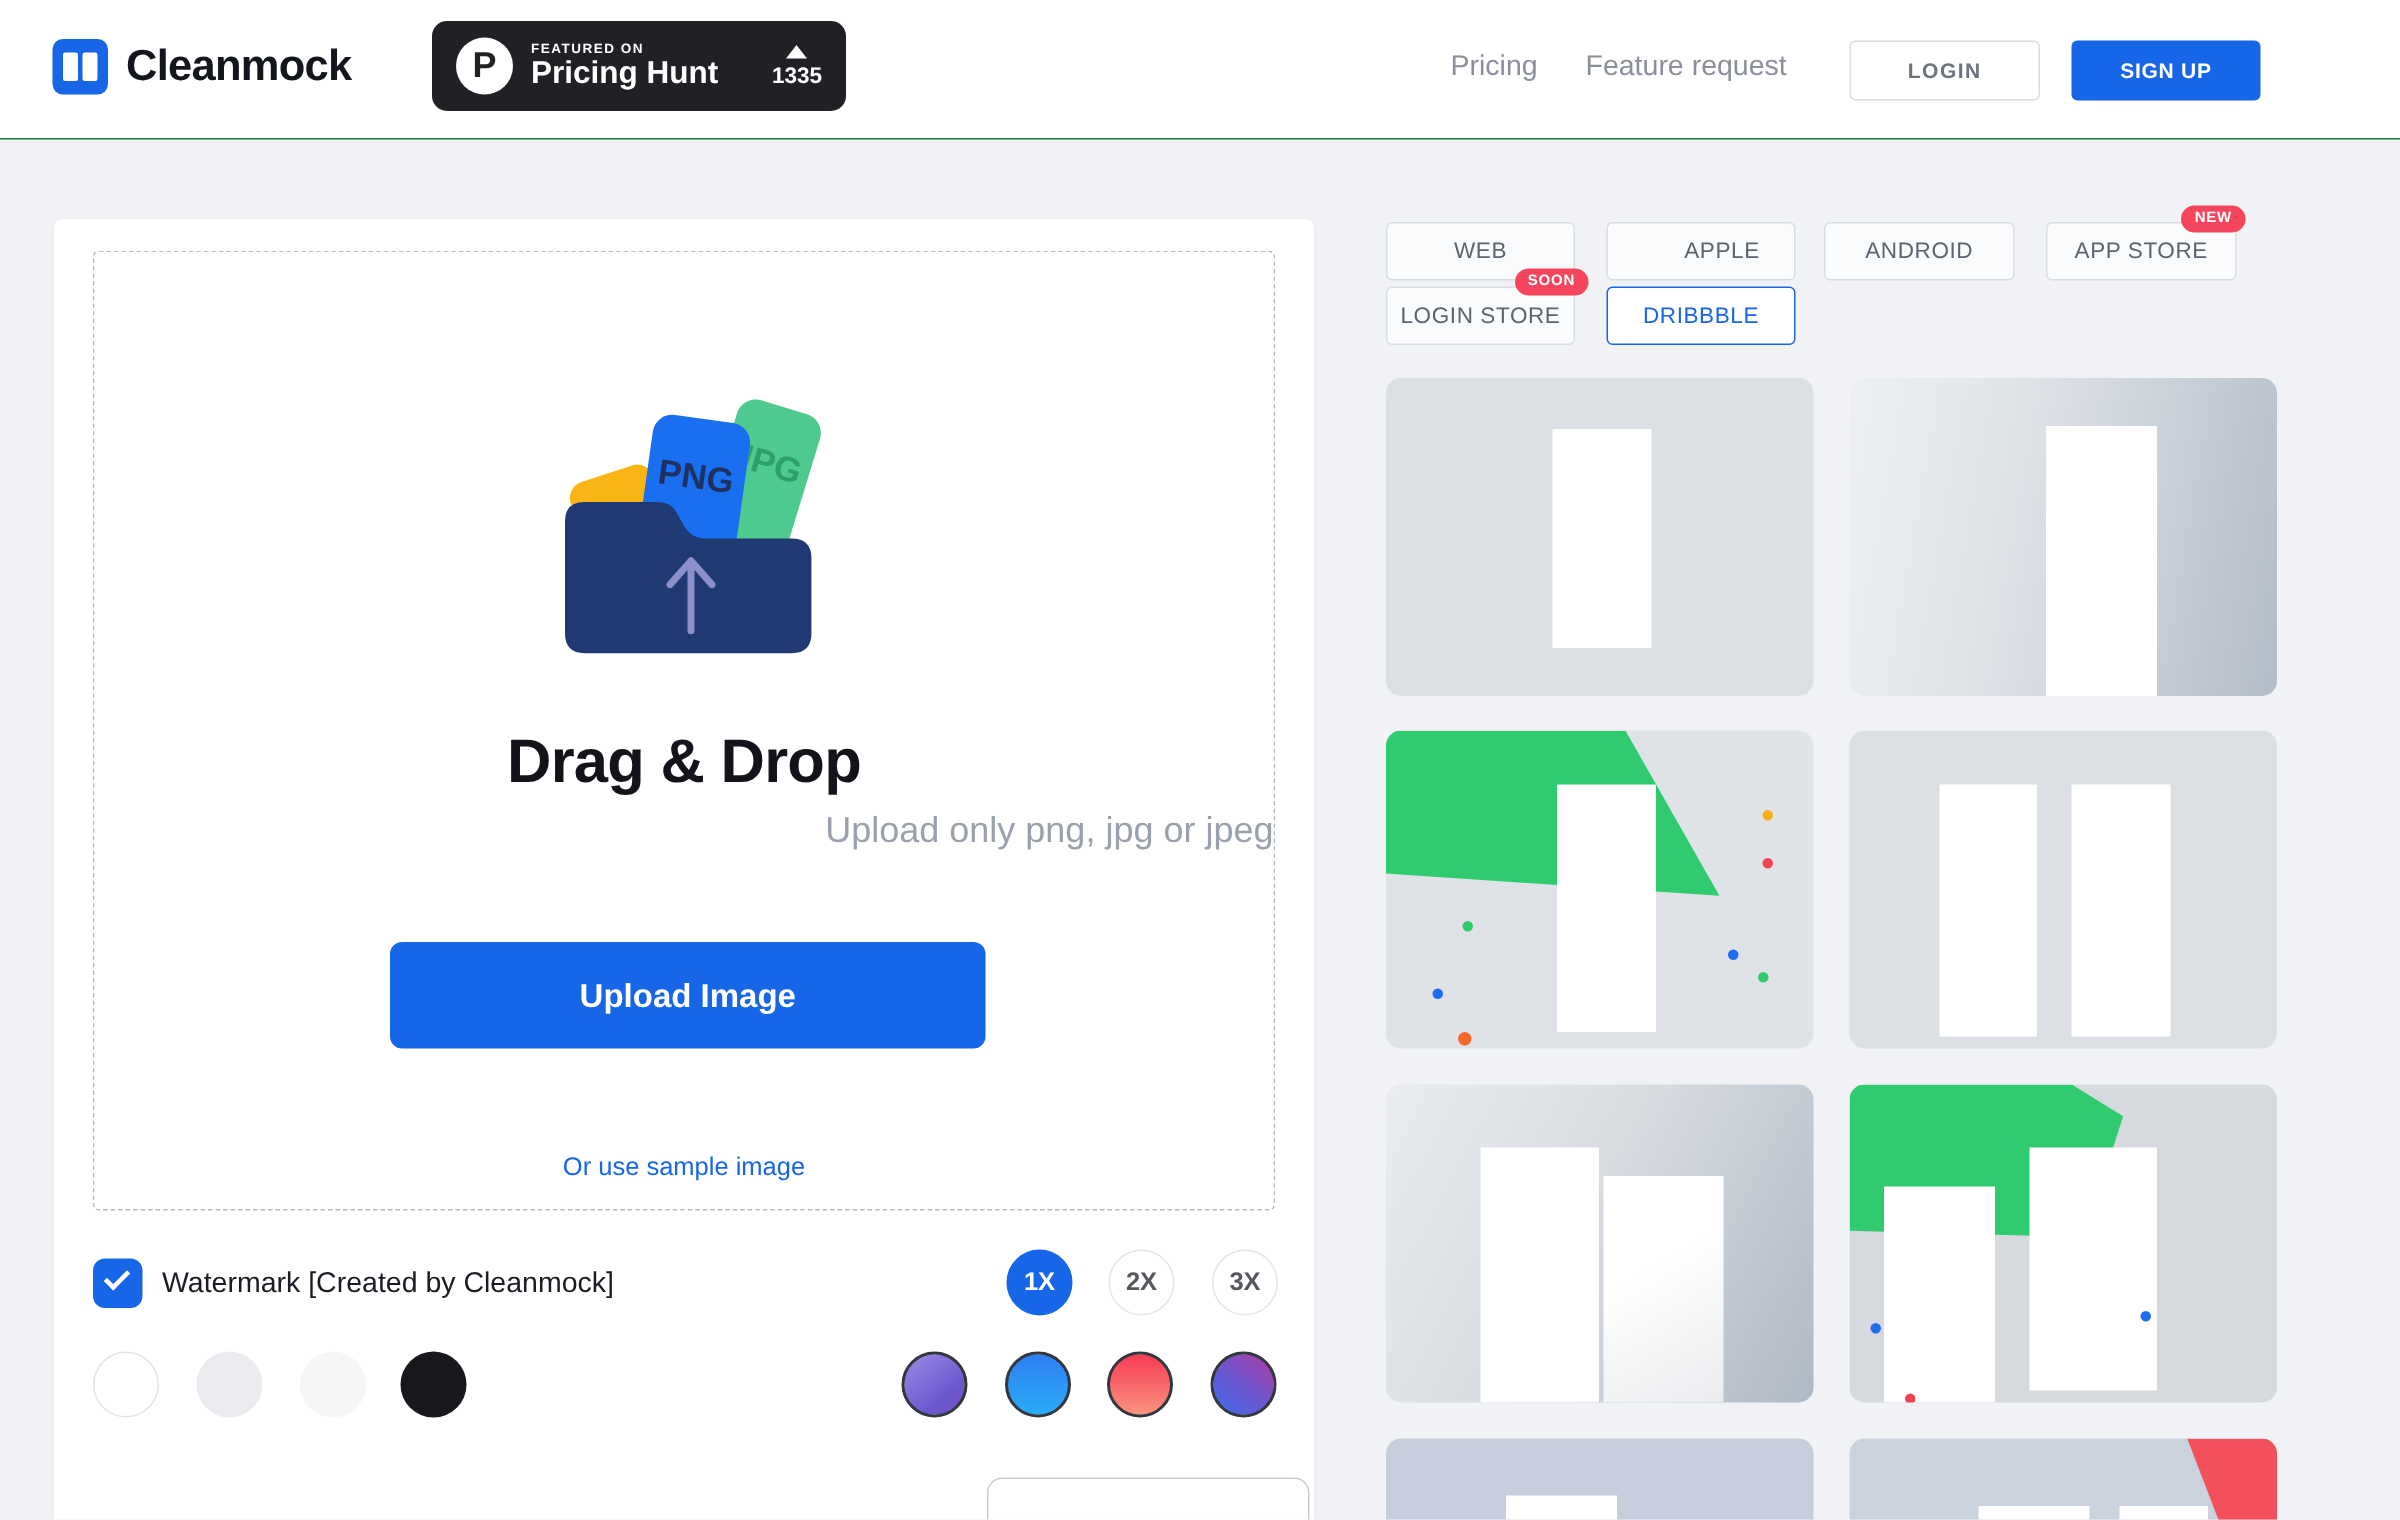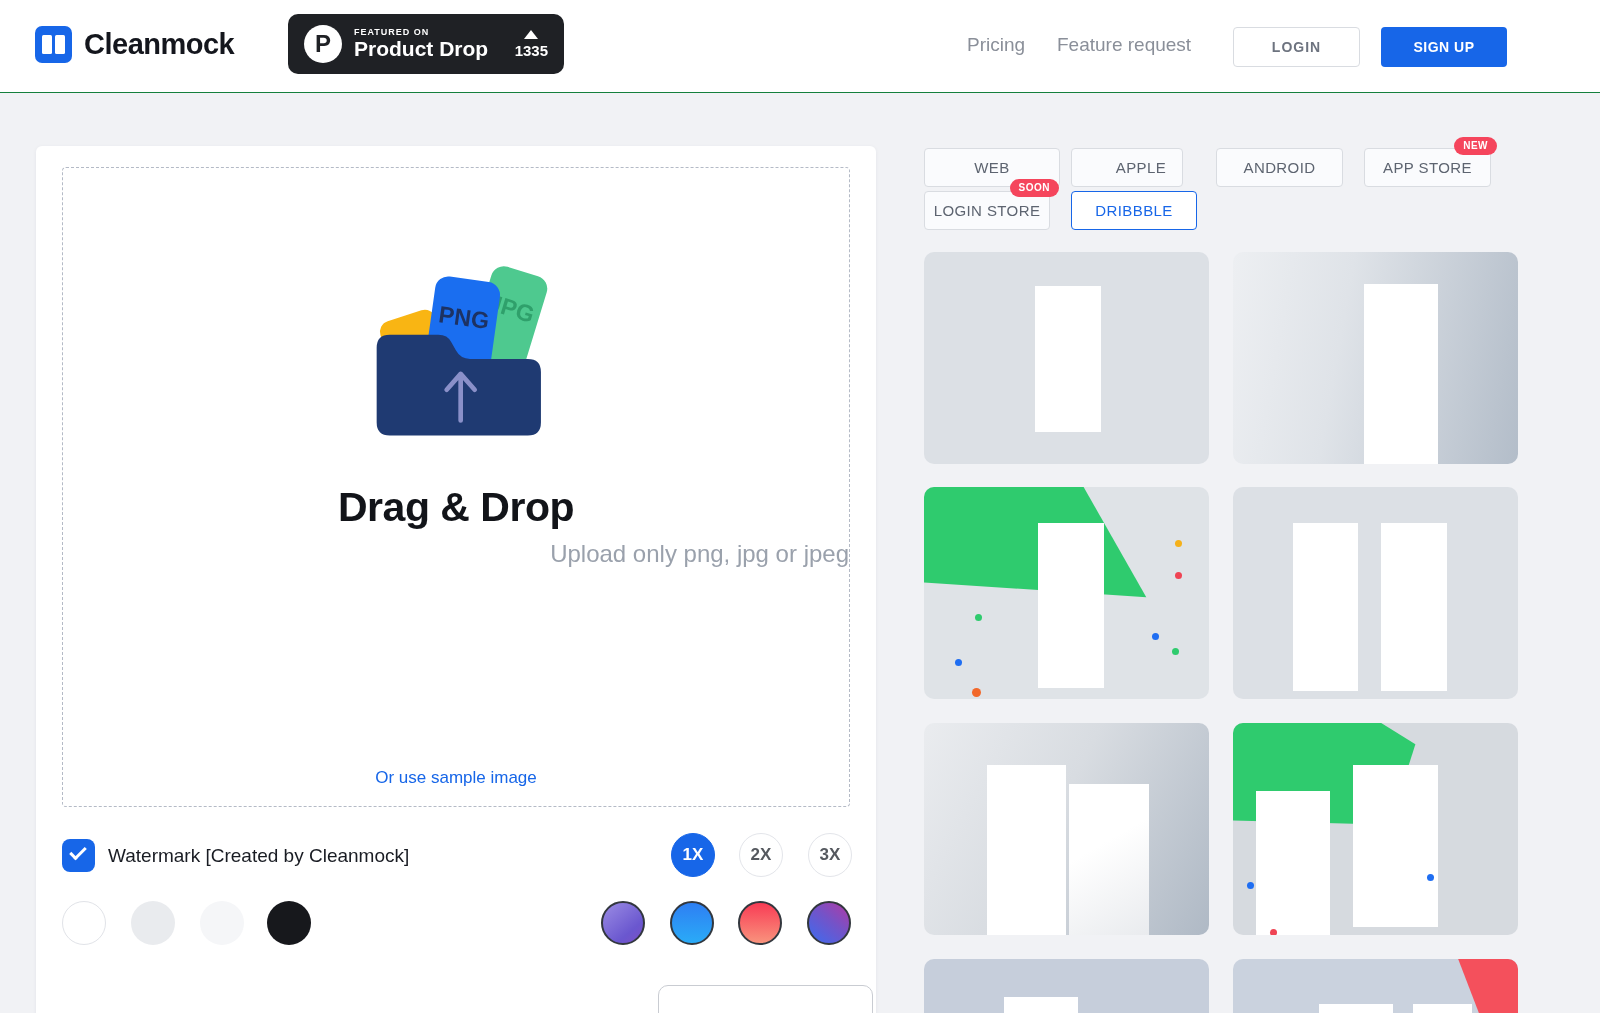--- a/index.html
+++ b/index.html
@@ -127,22 +127,22 @@
     background:#ffffff; border:1px solid #c9ccd2; border-radius:10px; cursor:pointer;
   }
 
   
   .cat-tab {
     position:absolute; height:39px; background:#fafbfd; border:1px solid #d9dce1;
     border-radius:4px; font-size:15px; color:#5d6470; letter-spacing:0.4px;
     display:flex; align-items:center; justify-content:center; cursor:pointer;
     font-family:"Liberation Sans", sans-serif;
   }
-  #tab-web       { left:924px;  top:148px; width:136px; }
-  #tab-apple     { left:1071px; top:148px; width:112px;padding-left:28px; }
+  #tab-web       { left:924px;  top:148px; width:126px; }
+  #tab-apple     { left:1071px; top:148px; width:126px;padding-left:28px; }
   #tab-android   { left:1216px; top:148px; width:127px; }
   #tab-appstore  { left:1364px; top:148px; width:127px; }
   #tab-playstore { left:924px;  top:191px; width:126px; }
   #tab-dribbble  { left:1071px; top:191px; width:126px;
                    background:#ffffff; border:1.5px solid #1766e8; color:#1766e8; }
   .tab-badge {
     position:absolute; background:#f5455c; color:#ffffff; border-radius:999px;
     font-size:10px; font-weight:700; letter-spacing:0.5px; padding:4px 9px; line-height:1;
   }
   #tab-appstore .tab-badge  { top:-12px; right:-7px; }
@@ -202,21 +202,21 @@
         <span></span>
         <span></span>
       </div>
     <div class="brand-name">Cleanmock</div>
   </div>
 
   <div class="ph-badge">
     <div class="ph-circle">P</div>
     <div class="ph-text">
       <span class="ph-featured">FEATURED ON</span>
-      <span class="ph-name">Product Drop</span>
+      <span class="ph-name">Pricing Hunt</span>
     </div>
     <div class="ph-votes-col">
       <div class="ph-triangle"></div>
       <div class="ph-votes">1335</div>
     </div>
   </div>
 
   <div class="nav-link" id="nav-pricing">Pricing</div>
   <div class="nav-link" id="nav-feature">Feature request</div>
   <button class="login-btn">LOGIN</button>
@@ -235,20 +235,21 @@
       <g transform="rotate(8 110 80)">
         <rect x="76" y="20" width="70" height="122" rx="14" fill="#1a6ef0"></rect>
         <text x="111" y="70" font-size="25" font-weight="700" fill="#1d3263" text-anchor="middle">PNG</text>
       </g>
       <path d="M34 80 h52 q10 0 14 8 l5 9 q5 9 15 9 h62 q14 0 14 14 v54 q0 14 -14 14 H34 q-14 0 -14 -14 V94 q0 -14 14 -14 z" fill="#1f3a72"></path>
       <path d="M110 172 V124 M95 139 L110 122 L125 139" stroke="#8a90c9" stroke-width="5" stroke-linecap="round" stroke-linejoin="round" fill="none"></path>
     </svg>
 
     <div class="dz-title">Drag &amp; Drop</div>
     <div class="dz-subtitle">Upload only png, jpg or jpeg</div>
+    <button class="upload-btn">Upload Image</button>
     <div class="sample-link">Or use sample image</div>
   </div>
 
   <div class="watermark-checkbox">
     <span class="check-glyph"></span>
   </div>
   <div class="watermark-label">Watermark [Created by Cleanmock]</div>
 
   <div class="scale-btn" id="scale-1x">1X</div>
   <div class="scale-btn" id="scale-2x">2X</div>

